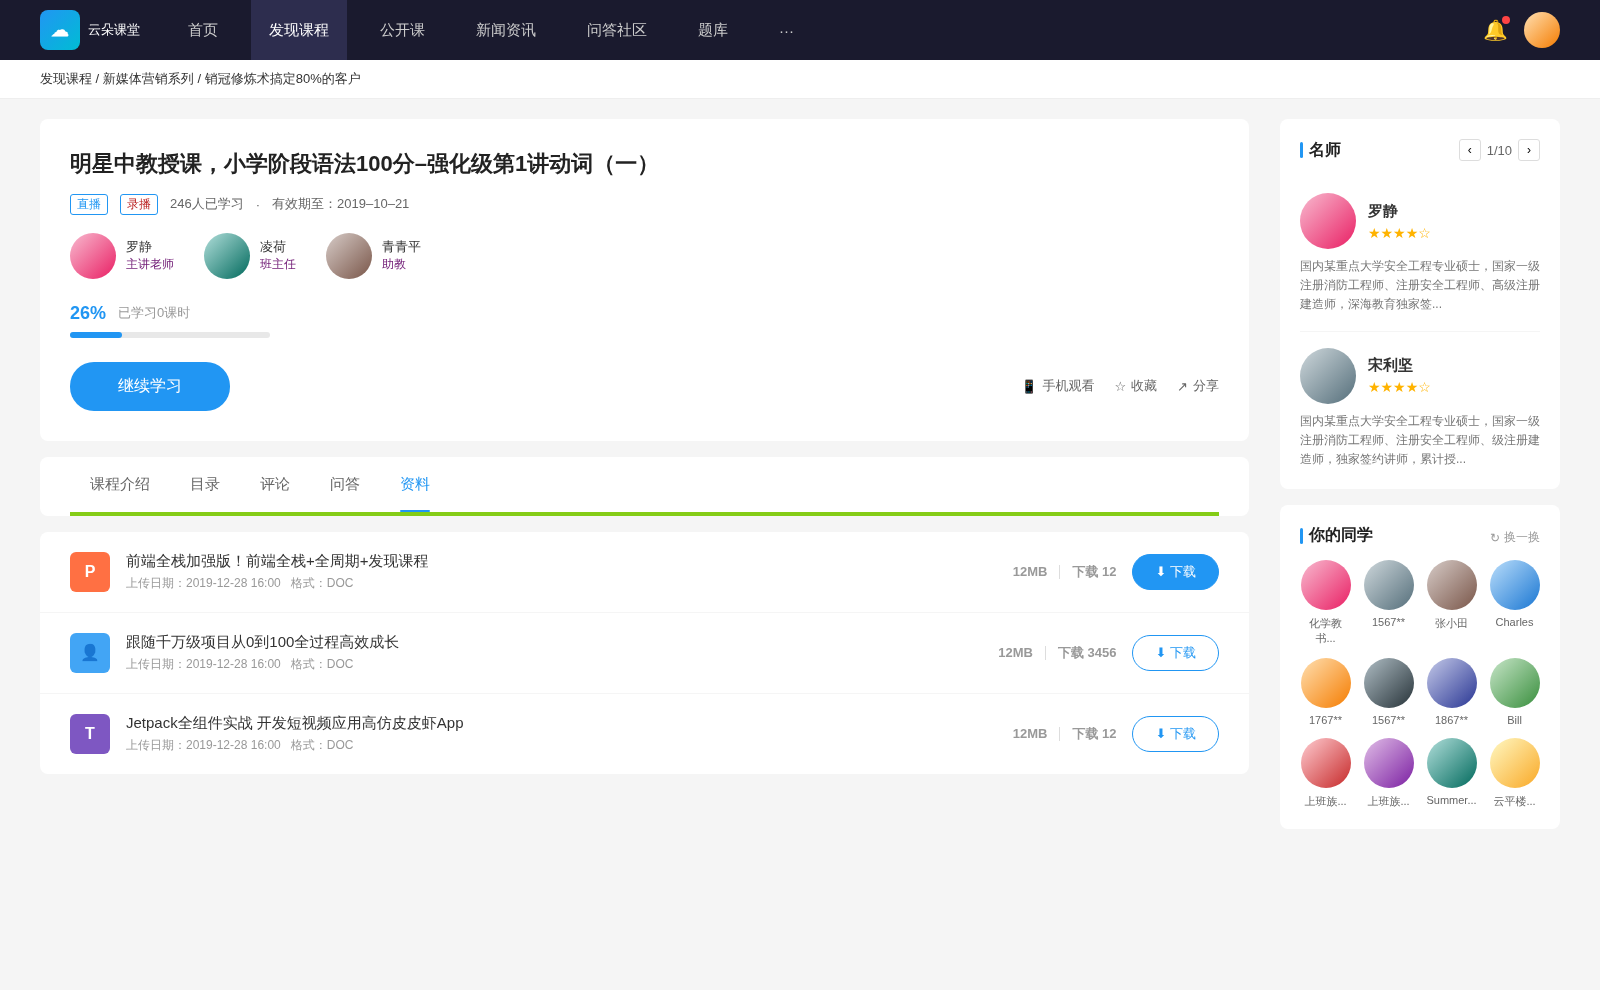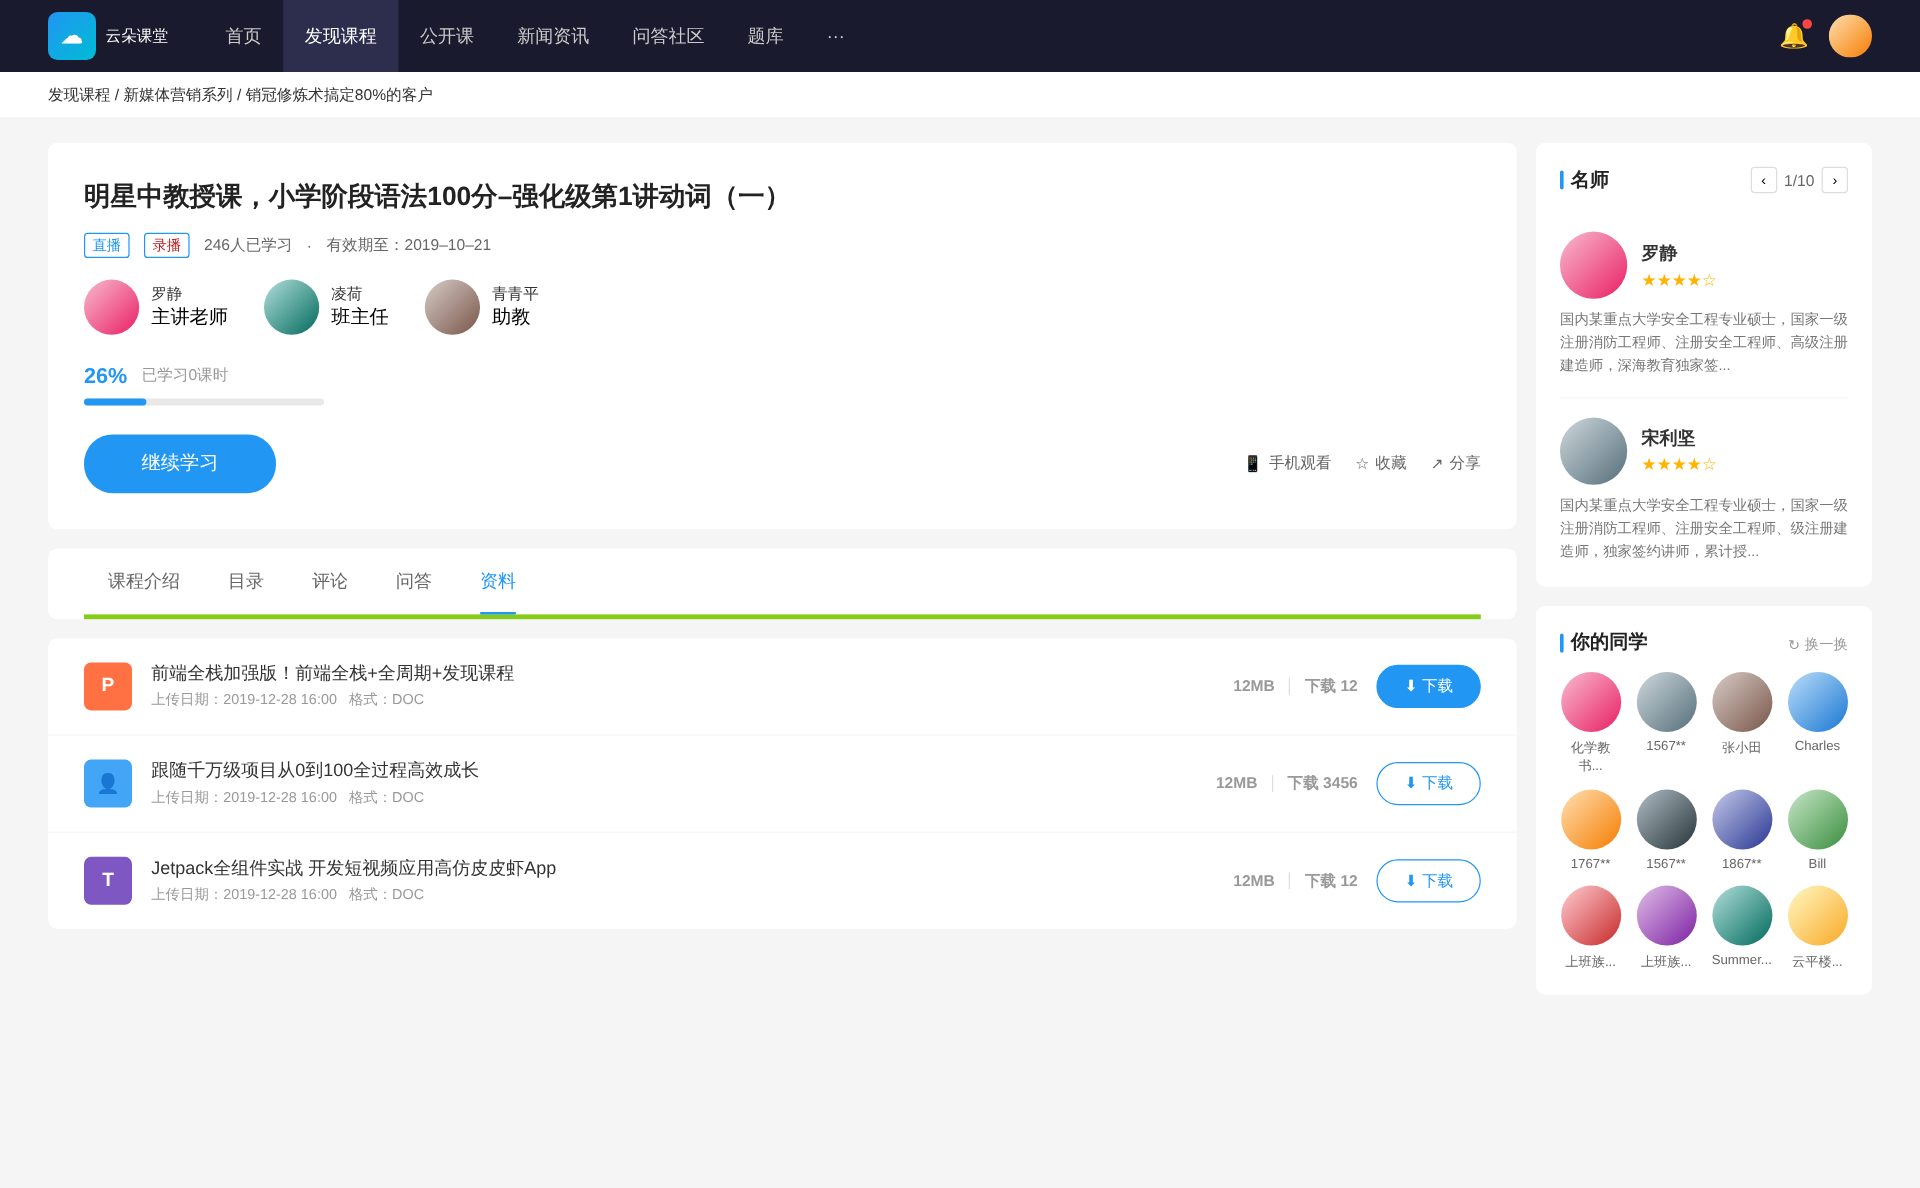--- a/index.html
+++ b/index.html
@@ -3,51 +3,51 @@
   <meta charset="utf-8">
   <style>
     * { box-sizing: border-box; margin: 0; padding: 0; }
     body { font-family: -apple-system, BlinkMacSystemFont, "PingFang SC", "Microsoft YaHei", sans-serif; background: #f5f5f5; font-size: 14px; color: #333; }
 
     
     .nav { background: #1a1a2e; height: 60px; display: flex; align-items: center; padding: 0 40px; gap: 0; }
     .nav-logo { display: flex; align-items: center; gap: 8px; margin-right: 30px; }
     .nav-logo-icon { width: 40px; height: 40px; background: linear-gradient(135deg, #2196f3, #00bcd4); border-radius: 8px; display: flex; align-items: center; justify-content: center; color: white; font-size: 18px; font-weight: bold; }
     .nav-logo-text { color: white; font-size: 13px; }
-    .nav-items { display: flex; gap: 0; flex: 1; }
+    .nav-items { display: flex; gap: 15px; flex: 1; }
     .nav-item { color: #ccc; padding: 0 18px; height: 60px; display: flex; align-items: center; cursor: pointer; font-size: 15px; }
     .nav-item.active { background: #2d2d4e; color: white; }
     .nav-right { display: flex; align-items: center; gap: 16px; margin-left: auto; }
     .nav-bell { color: #ccc; font-size: 20px; cursor: pointer; position: relative; }
     .nav-bell-dot { position: absolute; top: -2px; right: -2px; width: 8px; height: 8px; background: #ff4444; border-radius: 50%; }
     .nav-avatar { width: 36px; height: 36px; border-radius: 50%; background: #888; overflow: hidden; cursor: pointer; }
     .nav-avatar-img { width: 100%; height: 100%; background: linear-gradient(135deg, #c8a882, #a07850); }
 
     
     .breadcrumb { background: white; padding: 10px 40px; font-size: 13px; color: #999; border-bottom: 1px solid #eee; }
     .breadcrumb span { color: #333; }
 
     
-    .main { display: flex; gap: 16px; padding: 20px 40px; max-width: 1600px; }
+    .main { display: flex; gap: 31px; padding: 20px 40px; max-width: 1600px; }
     .left { flex: 1; min-width: 0; }
     .right { width: 280px; flex-shrink: 0; }
 
     
     .course-card { background: white; border-radius: 8px; padding: 30px; margin-bottom: 16px; }
     .course-title { font-size: 22px; font-weight: 600; color: #222; margin-bottom: 14px; line-height: 1.4; }
     .course-meta { display: flex; align-items: center; gap: 12px; margin-bottom: 18px; color: #666; font-size: 13px; }
     .badge { border: 1px solid; border-radius: 3px; padding: 1px 6px; font-size: 12px; }
     .badge-live { border-color: #2196f3; color: #2196f3; }
     .badge-record { border-color: #2196f3; color: #b91c1c; }
     .teachers { display: flex; gap: 30px; margin-bottom: 24px; }
     .teacher { display: flex; align-items: center; gap: 10px; }
     .teacher-avatar { width: 46px; height: 46px; border-radius: 50%; overflow: hidden; }
     .teacher-info { font-size: 13px; }
     .teacher-name { font-weight: 500; color: #333; }
-    .teacher-role { color: #000000; font-size: 16px; }
+    .teacher-role { color: #701a75; font-size: 12px; }
     .progress-section { margin-bottom: 24px; }
     .progress-header { display: flex; align-items: center; gap: 12px; margin-bottom: 8px; }
     .progress-percent { font-size: 18px; color: #2196f3; font-weight: 600; }
     .progress-desc { color: #999; font-size: 13px; }
     .progress-bar-wrap { background: #e8e8e8; border-radius: 4px; height: 6px; width: 200px; }
     .progress-bar { background: #2196f3; height: 100%; border-radius: 4px; }
     .course-actions { display: flex; align-items: center; gap: 0; }
     .btn-continue { background: #2196f3; color: white; border: none; border-radius: 24px; padding: 14px 48px; font-size: 16px; cursor: pointer; font-weight: 500; }
     .action-links { margin-left: auto; display: flex; gap: 20px; }
     .action-link { display: flex; align-items: center; gap: 5px; color: #666; font-size: 13px; cursor: pointer; }

